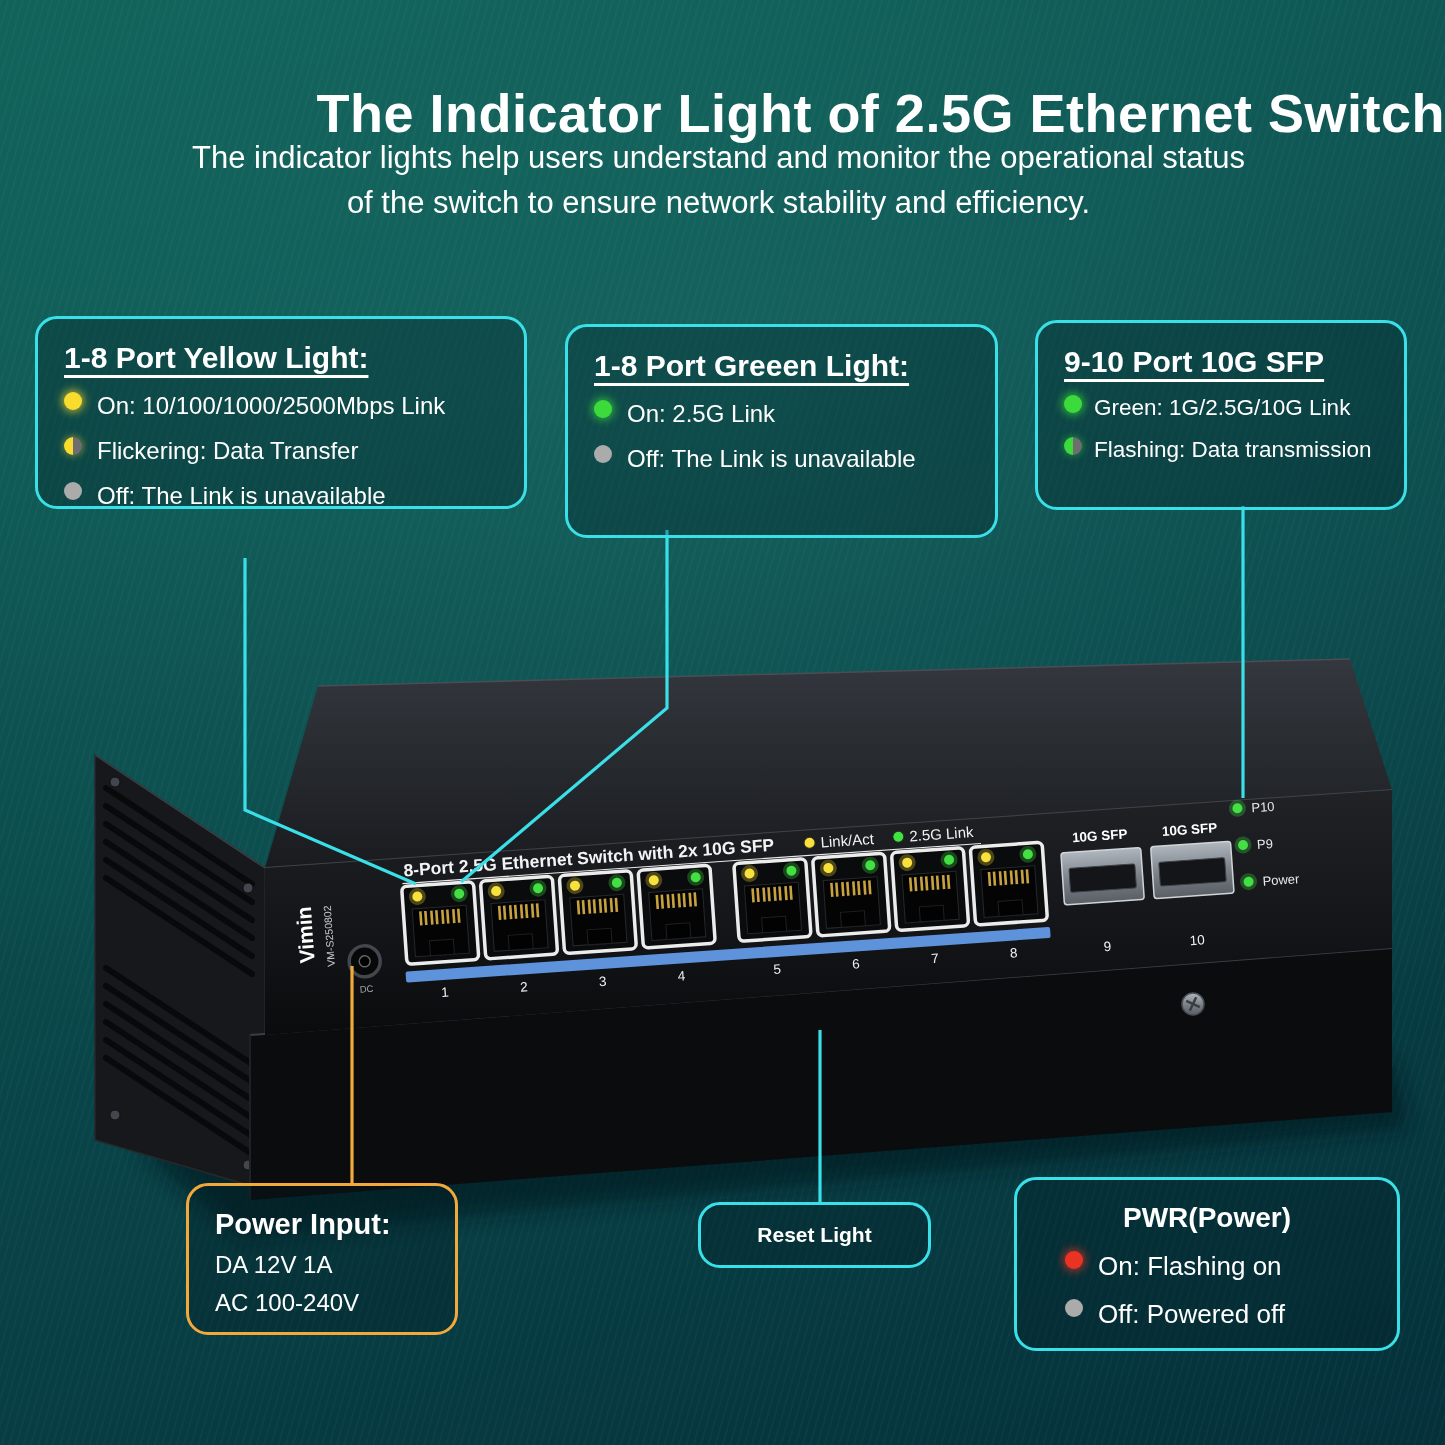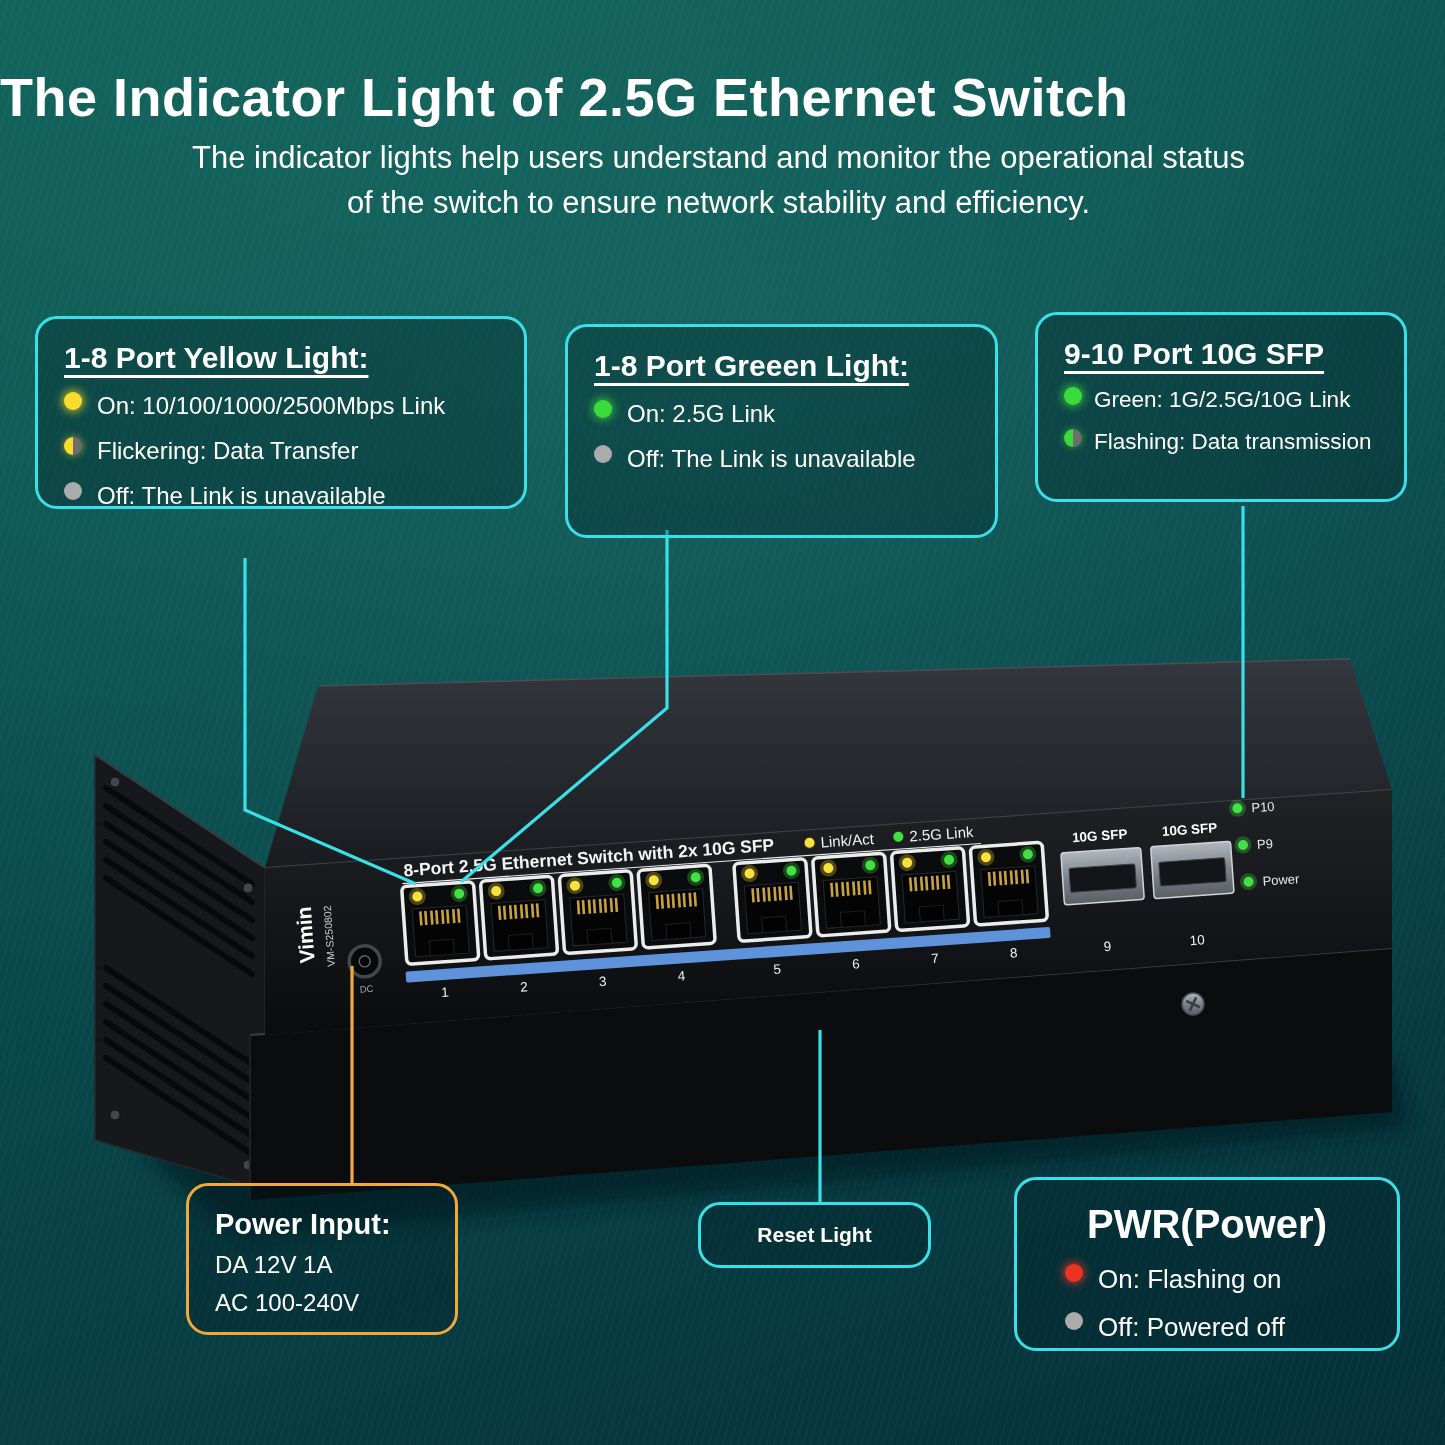--- a/index.html
+++ b/index.html
@@ -10,21 +10,21 @@
     background:linear-gradient(160deg,#106158 0%,#0b4f4e 35%,#084146 65%,#04303a 100%);
   }
   .bg-texture{
     position:absolute; inset:0;
     background:
       radial-gradient(120% 80% at 50% 28%, rgba(70,190,175,0.16), rgba(0,0,0,0) 65%),
       repeating-linear-gradient(106deg, rgba(255,255,255,0.025) 0 2px, rgba(0,0,0,0) 2px 7px),
       radial-gradient(140% 120% at 50% 50%, rgba(0,0,0,0) 55%, rgba(0,10,14,0.45) 100%);
   }
   h1{
-    position:absolute; top:66px; left:0; right:0; text-align:left;
+    position:absolute; top:82px; left:0; right:0; text-align:right;
     font-size:54px; font-weight:bold; letter-spacing:.5px;
   }
   .subtitle{
     position:absolute; top:136px; left:0; right:8px; text-align:center;
     font-size:31px; line-height:1.45; font-weight:400;
   }
   svg.device{ position:absolute; left:0; top:0; z-index:1; }
   .callout{
     position:absolute; z-index:2;
     border:3.5px solid #3ae0e8; border-radius:22px;
@@ -37,33 +37,33 @@
   .dot{ width:18px; height:18px; border-radius:50%; flex:none; }
   .dot-yellow{ background:#f8dc2e; box-shadow:0 0 9px 2px rgba(248,220,46,.7); }
   .dot-yellow-half{ background:linear-gradient(90deg,#f8dc2e 50%, #6e6e6e 50%); box-shadow:0 0 7px 1px rgba(248,220,46,.45); }
   .dot-green{ background:#3bdb3b; box-shadow:0 0 9px 2px rgba(59,219,59,.7); }
   .dot-green-half{ background:linear-gradient(90deg,#3bdb3b 50%, #6e6e6e 50%); box-shadow:0 0 7px 1px rgba(59,219,59,.45); }
   .dot-gray{ background:#ababab; }
   .dot-red{ background:#ea3323; box-shadow:0 0 9px 2px rgba(234,51,35,.7); }
 
   #box-yellow{ left:35px;  top:316px; width:492px; height:193px; }
   #box-green { left:565px; top:324px; width:433px; height:214px; }
-  #box-sfp   { left:1035px;top:312px; width:372px; height:190px; }
+  #box-sfp   { left:1035px;top:320px; width:372px; height:190px; }
   #box-sfp .c-item{ font-size:22.5px; gap:12px; margin-top:16px; }
 
   #box-power { left:186px; top:1183px; width:272px; height:152px; border-color:#f2a93b; }
   #box-power .c-title{ font-size:29px; }
   .p-line{ font-size:24px; margin-top:10px; }
 
   #box-reset { left:698px; top:1202px; width:233px; height:66px;
                display:flex; align-items:center; justify-content:center; padding:0; }
   #box-reset .c-title{ font-size:21px; }
 
   #box-pwr   { left:1014px; top:1177px; width:386px; height:174px; }
-  #box-pwr .c-title{ font-size:40px; text-align:center; }
+  #box-pwr .c-title{ font-size:28px; text-align:center; }
   #box-pwr .c-item{ font-size:26px; margin-left:22px; }
 </style>
 </head>
 <body>
 
 <div class="stage">
   <div class="bg-texture"></div>
 
   <h1>The Indicator Light of 2.5G Ethernet Switch</h1>
   <p class="subtitle">

